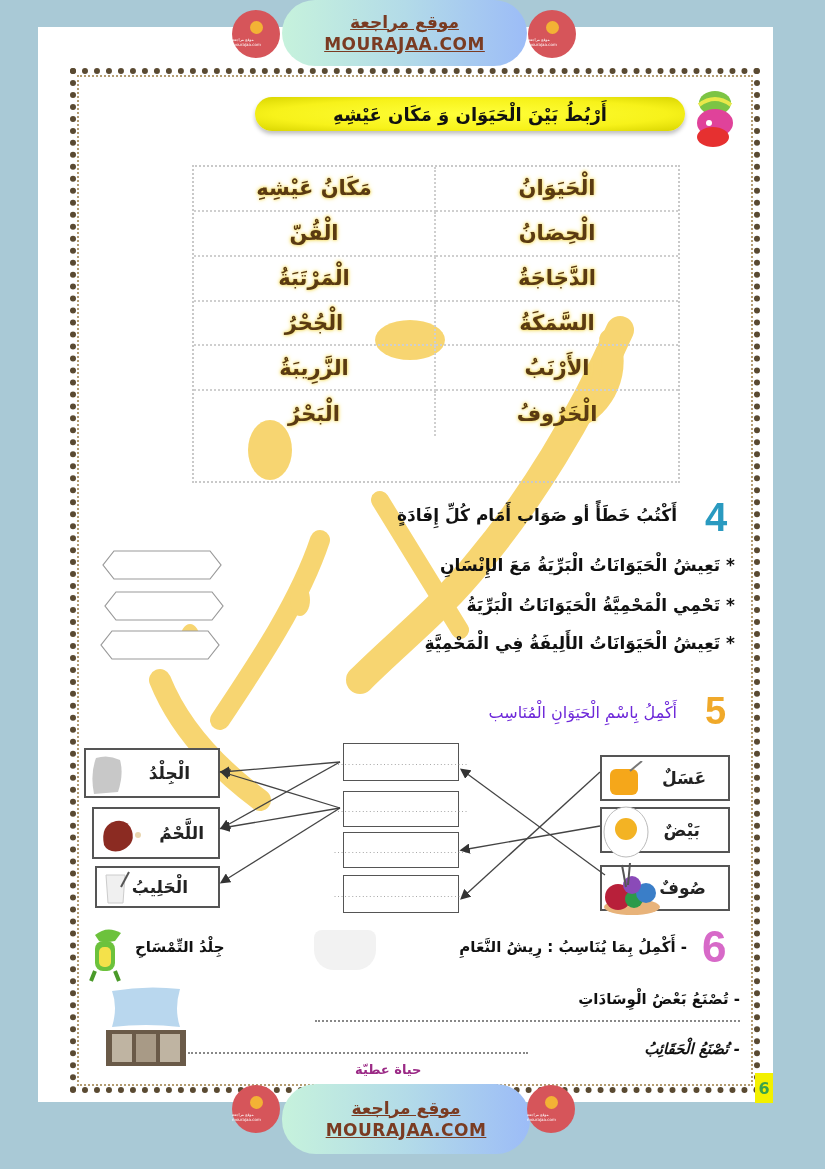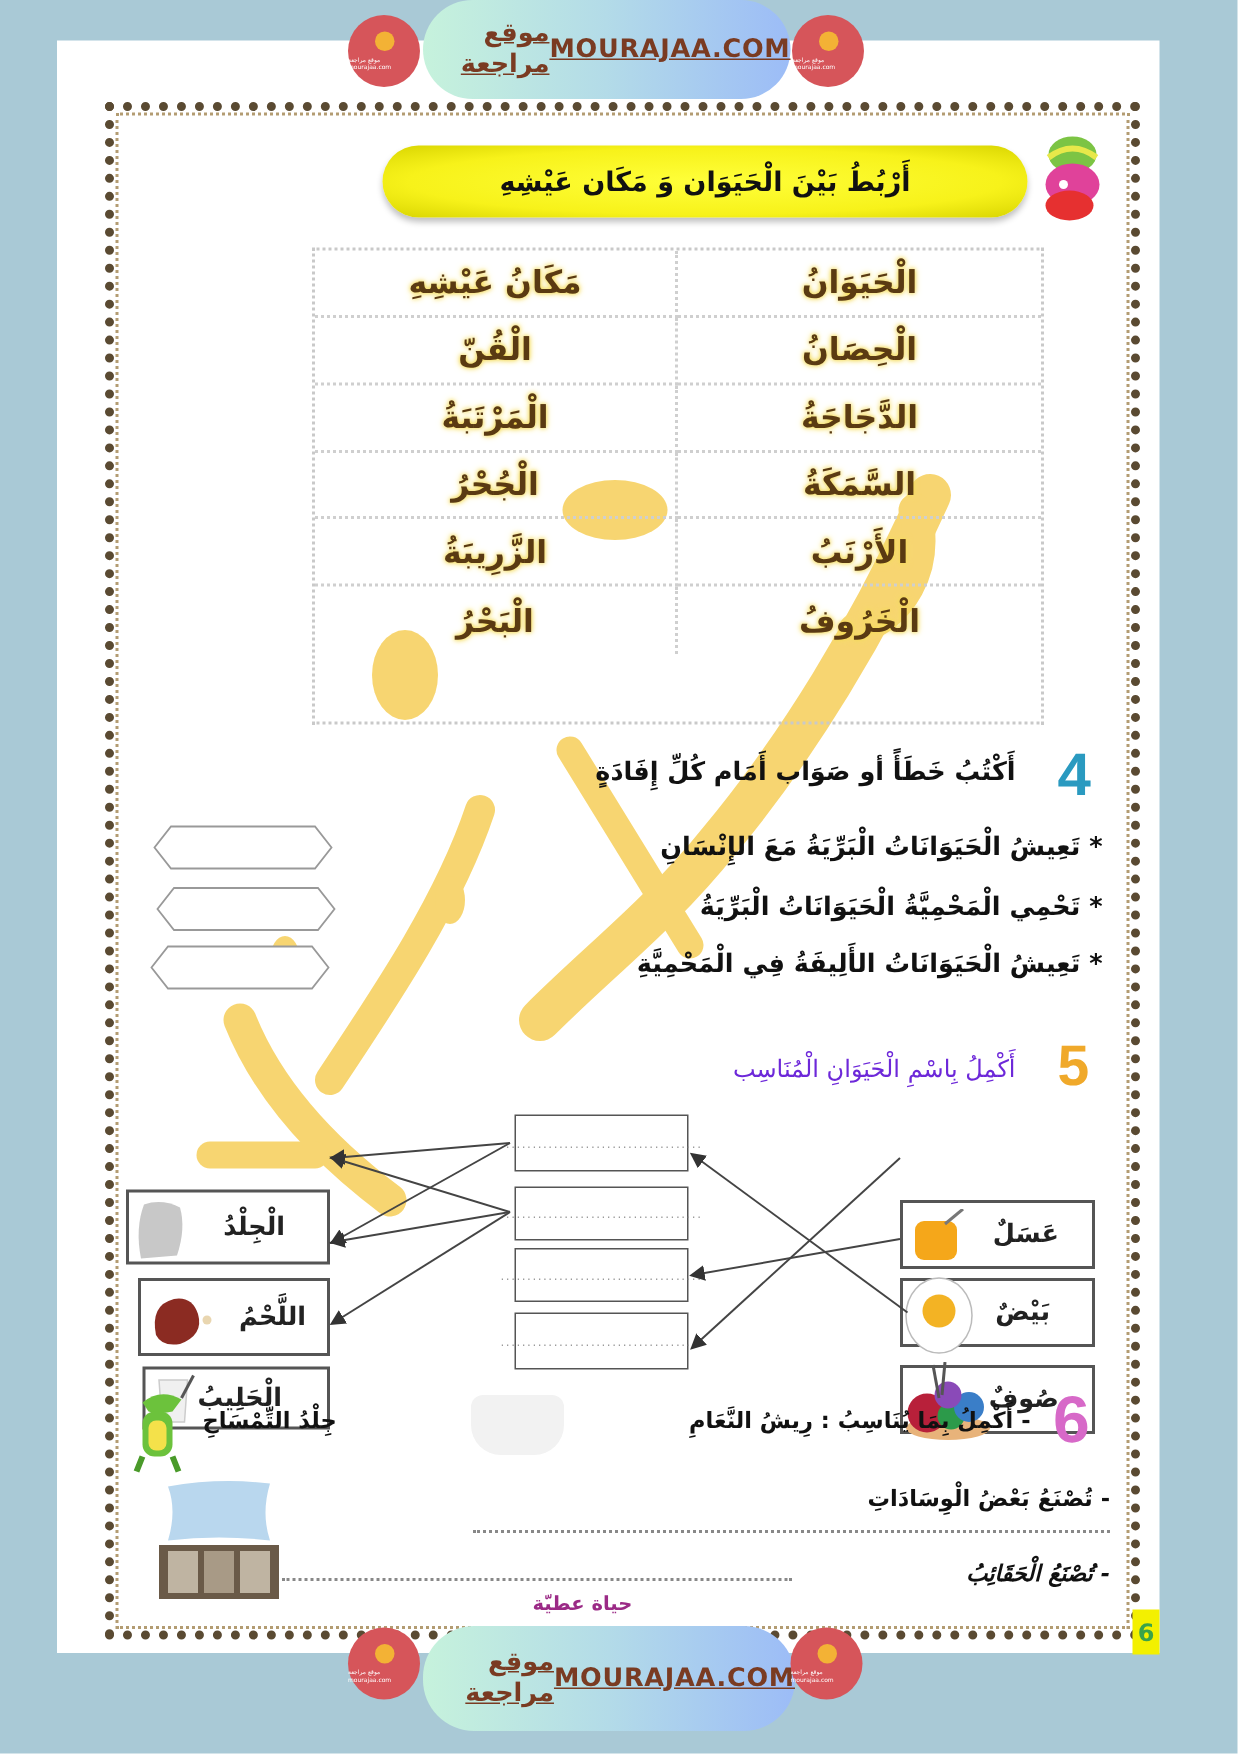--- a/index.html
+++ b/index.html
@@ -15,21 +15,21 @@
     }
     .frame {
       position: absolute; left: 70px; top: 68px; width: 690px; height: 1025px;
       border: 6px dotted #5a4a32;
       outline: 2px dotted #b39c72; outline-offset: -9px;
     }
     
     .banner {
       position: absolute; height: 66px; border-radius: 34px;
       background: linear-gradient(90deg, #c6f2dc 0%, #b3dbe8 50%, #9cbcf7 100%);
-      display: flex; flex-direction: row; align-items: center; justify-content: center;
+      display: flex; flex-direction: column; align-items: center; justify-content: center;
       color: #7a3b22; font-weight: bold; text-decoration: underline;
       font-family: "DejaVu Sans", sans-serif;
       z-index: 5;
     }
     .banner .ar { font-size: 17px; line-height: 21px; direction: rtl; }
     .banner .en { font-size: 17px; line-height: 22px; letter-spacing: 0.5px; }
     .badge {
       position: absolute; width: 48px; height: 48px; border-radius: 50%;
       background: #d6555a; display: flex; flex-direction: column; align-items: center;
       justify-content: center; z-index: 5;
@@ -40,33 +40,33 @@
     
     .watermark {
       position: absolute; left: 100px; top: 300px; width: 560px; height: 520px;
       z-index: 1; pointer-events: none; opacity: 0.75;
     }
     .ex-num {
       position: absolute; font-weight: bold; font-family: "Liberation Sans", sans-serif;
       z-index: 3;
     }
     .title-pill {
-      position: absolute; left: 255px; top: 97px; width: 430px; height: 48px;
+      position: absolute; left: 255px; top: 97px; width: 430px; height: 34px;
       background: radial-gradient(ellipse at center, #ffff3a 0%, #f7f21a 65%, #d8d400 100%);
       border-radius: 24px; box-shadow: 0 3px 4px rgba(0,0,0,0.25);
       display: flex; align-items: center; justify-content: center;
       font-size: 18px; font-weight: bold; color: #111; direction: rtl; z-index: 3;
     }
     .mascot {
       position: absolute; left: 693px; top: 87px; width: 44px; height: 62px; z-index: 3;
     }
 
     
     .match-table {
-      position: absolute; left: 208px; top: 165px; width: 488px; height: 318px;
+      position: absolute; left: 192px; top: 165px; width: 488px; height: 318px;
       border: 2px dotted #c9c9c9; z-index: 2;
       display: grid; grid-template-columns: 1fr 1fr; grid-template-rows: repeat(7, 1fr); text-align: center;
     }
     .match-table .cell {
       border-bottom: 2px dotted #cfcfcf; display: flex; align-items: center; justify-content: center;
       font-size: 21px; font-weight: bold; color: #5a3a12; direction: rtl;
       text-shadow: 0 0 3px #f5d94a, 0 0 5px #f5e27a;
     }
     .match-table .cell.left { border-right: 2px dotted #cfcfcf; }
     .match-table .cell:nth-last-child(-n+2) { border-bottom: none; }
@@ -84,21 +84,21 @@
       position: absolute; width: 120px; height: 30px; z-index: 3;
     }
 
     
     .s5-title {
       position: absolute; right: 148px; top: 703px; font-size: 16px; font-weight: normal;
       direction: rtl; color: #6d28d9; z-index: 3; letter-spacing: 1px;
     }
     .box {
       position: absolute; background: #fff; border: 2px solid #555; z-index: 3;
-      display: flex; align-items: center; direction: rtl; margin-top: 45px;
+      display: flex; align-items: center; direction: rtl;
     }
     .box .lbl { font-size: 17px; font-weight: bold; color: #222; letter-spacing: 3px; }
     .dotted-box {
       position: absolute; background: #fff; border: 1.5px solid #555; z-index: 3;
       display: flex; align-items: center; justify-content: center;
       font-size: 8px; color: #999; letter-spacing: 1px;
     }
     .arrows { position: absolute; left: 0; top: 0; width: 825px; height: 1169px; z-index: 4; pointer-events: none; }
 
     

